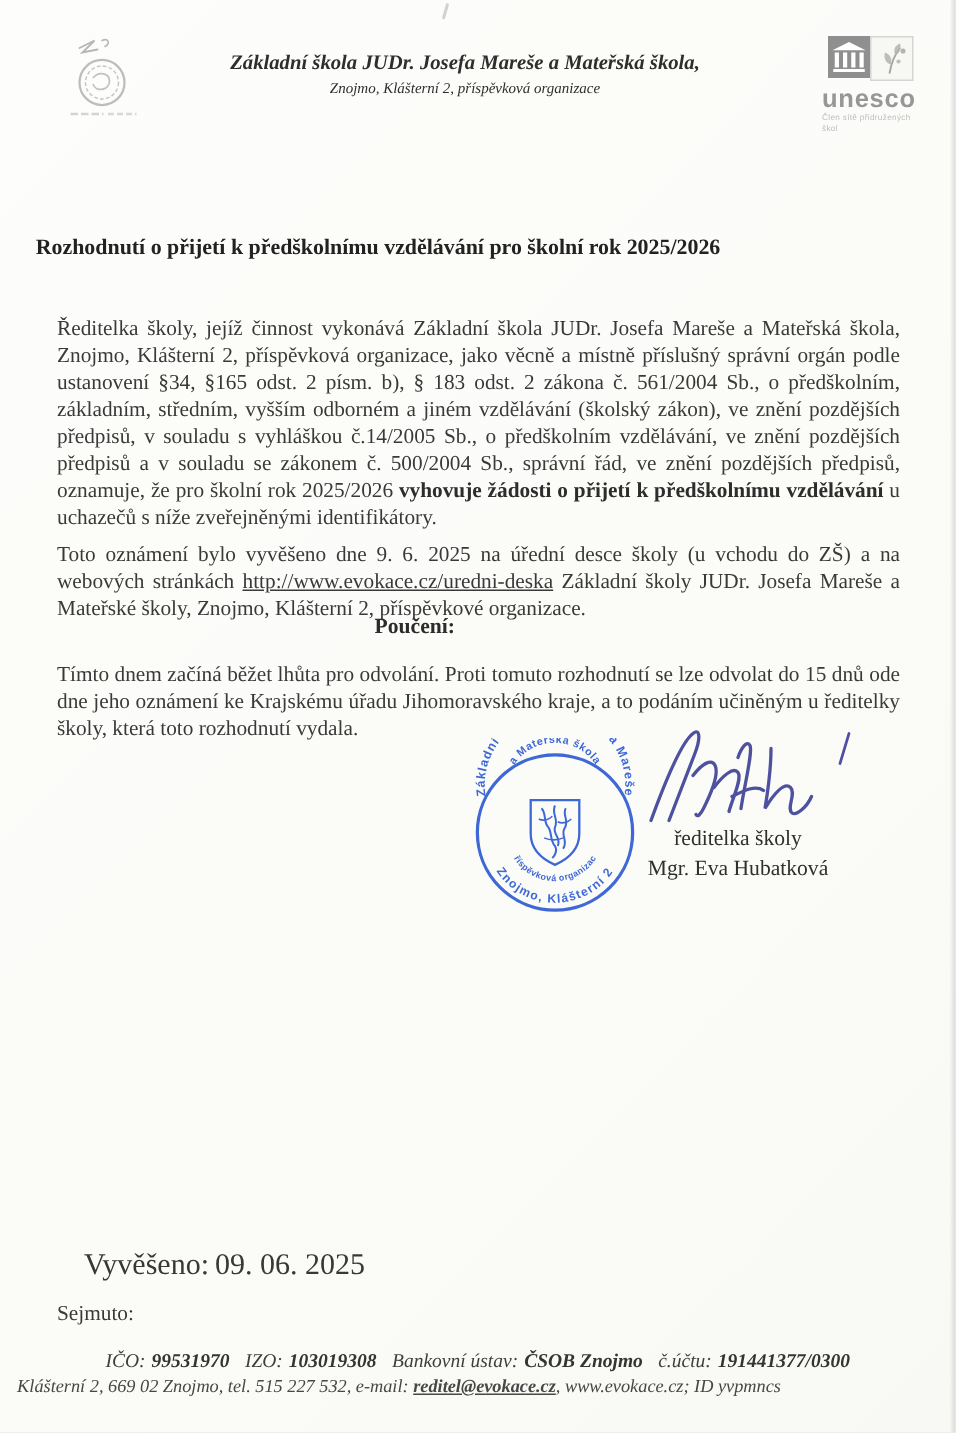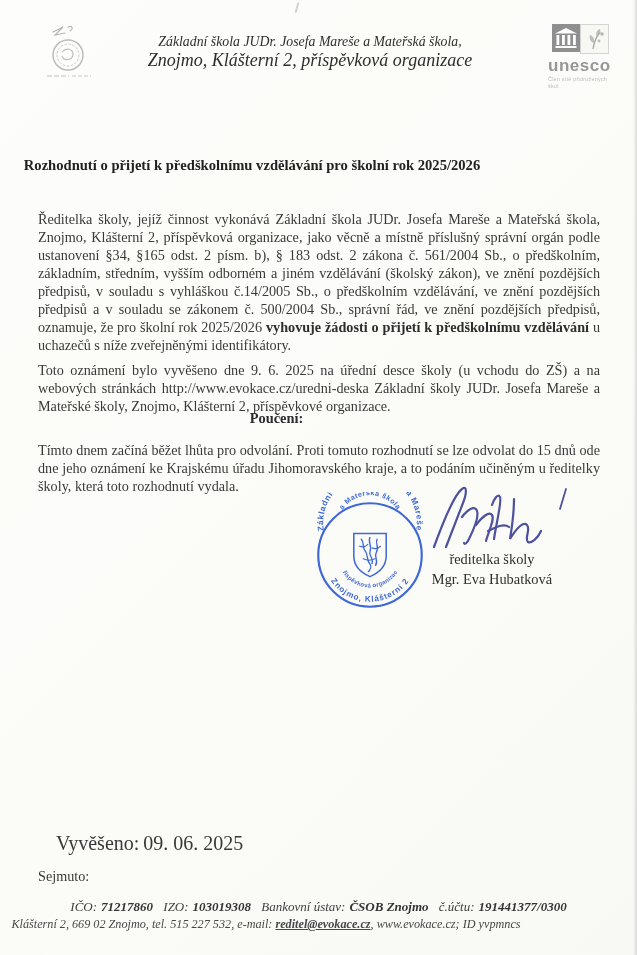--- a/index.html
+++ b/index.html
@@ -11,39 +11,39 @@
   }
   .scan-edge{position:absolute;right:0;top:0;width:4px;height:100%;
     background:linear-gradient(to left,#c6c6c4,rgba(198,198,196,0));opacity:.6;}
   .scan-speck{position:absolute;left:296px;top:2px;width:2px;height:11px;
     background:#aeaeae;transform:rotate(16deg);opacity:.55;border-radius:2px;}
 
   
   .logo-left{position:absolute;left:38px;top:22px;width:66px;height:60px;opacity:.75;}
   .header-center{position:absolute;left:110px;top:33px;width:400px;text-align:center;
     color:#2e2e2e;line-height:18px;}
-  .school-line1{font-weight:normal;font-style:italic;font-size:13.8px;}
-  .school-line2{font-style:italic;font-size:18px;}
+  .school-line1{font-weight:bold;font-style:italic;font-size:13.8px;}
+  .school-line2{font-style:italic;font-size:10px;}
   .unesco{position:absolute;left:548px;top:24px;width:64px;text-align:left;}
   .unesco-squares{display:flex;justify-content:center;}
   .unesco-sq-dark{width:28px;height:28px;background:#8f8f8f;display:block;}
   .unesco-sq-light{width:27px;height:28px;background:#f7f7f4;border:0.5px solid #d5d5d2;display:block;}
   .unesco-word{font-family:"Liberation Sans", sans-serif;font-weight:bold;
     font-size:17px;color:#979797;letter-spacing:.5px;line-height:20px;margin-top:2px;}
   .unesco-caption{font-family:"Liberation Sans", sans-serif;font-size:5.5px;
     color:#bdbdbd;letter-spacing:.2px;line-height:7px;}
 
   
   .doc-title{position:absolute;left:0;top:157px;width:504px;text-align:center;
     font-weight:bold;font-size:14.6px;color:#222;}
   .para{position:absolute;left:38px;width:562px;font-size:14.2px;line-height:17.9px;
     text-align:justify;color:#393939;}
   .p1{top:197px;} .p2{top:348px;} .p3{top:428px;}
   .bold-inline{font-weight:bold;color:#2d2d2d;}
-  .doc-link{}
+  .doc-link{text-decoration:underline;}
   .notice-heading{position:absolute;left:0;top:410px;width:553px;text-align:center;
     font-weight:bold;font-size:14.4px;color:#2c2c2c;}
 
   
   .stamp{position:absolute;left:307px;top:492px;width:126px;height:126px;opacity:.92;}
   .sig-scribble{position:absolute;left:426px;top:481px;width:150px;height:78px;}
   .sig-block{position:absolute;left:407px;top:550px;width:170px;text-align:center;
     font-size:14.4px;line-height:19.5px;color:#2f2f2f;}
 
   
@@ -165,19 +165,19 @@
   </div>
 
   <div class="posted">
     <span>Vyvěšeno:</span><span class="val">09. 06. 2025</span>
   </div>
   <div class="removed">
     <span>Sejmuto:</span>
   </div>
 
   <div class="footer-line1">
-    <span class="lbl">IČO:</span><span class="val">71217860</span>
+    <span class="lbl">IČO:</span><span class="val">99531970</span>
     <span class="lbl">IZO:</span><span class="val">103019308</span>
     <span class="lbl">Bankovní ústav:</span><span class="val">ČSOB Znojmo</span>
     <span class="lbl">č.účtu:</span><span class="val">191441377/0300</span>
   </div>
   <div class="footer-line2"><span>Klášterní 2, 669 02 Znojmo, tel. 515 227 532, e-mail: </span><span class="footer-email">reditel@evokace.cz</span><span>, www.evokace.cz; ID yvpmncs</span></div>
 </div>
 
 </body></html>

